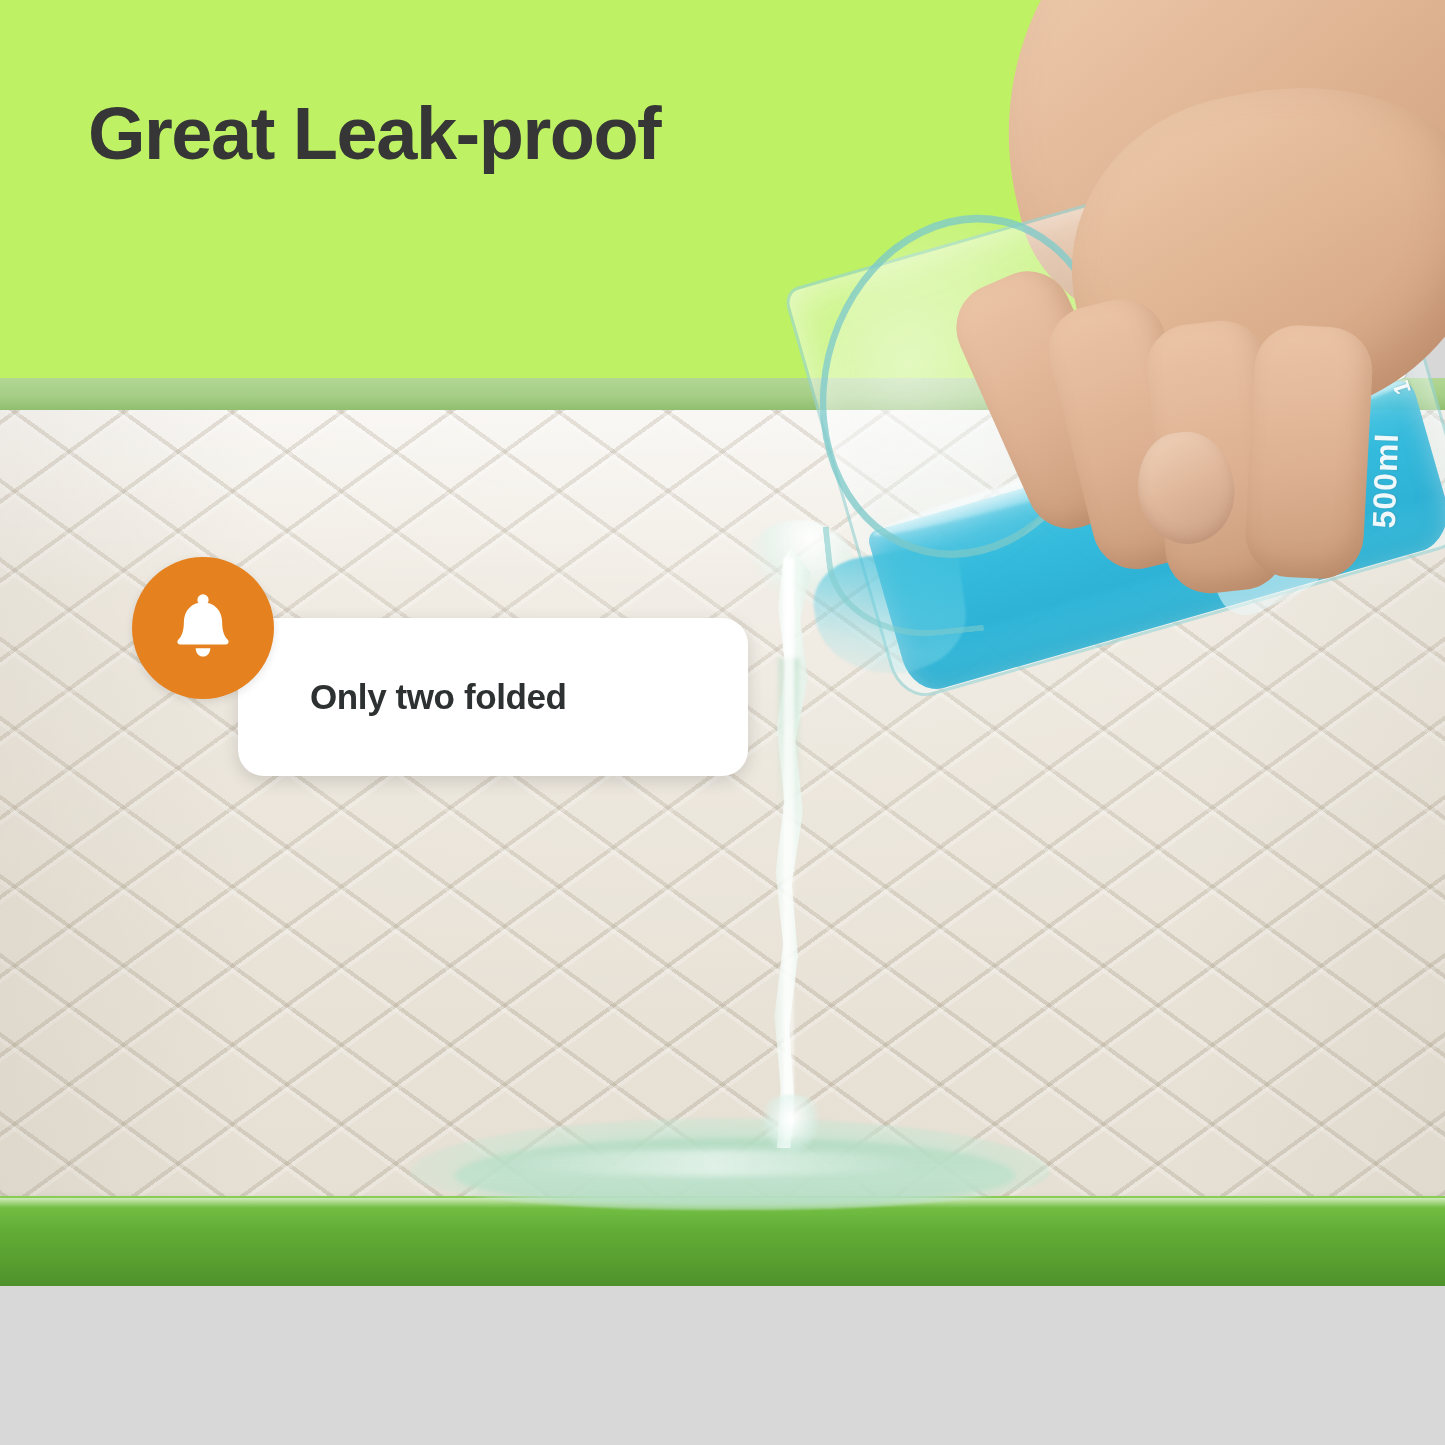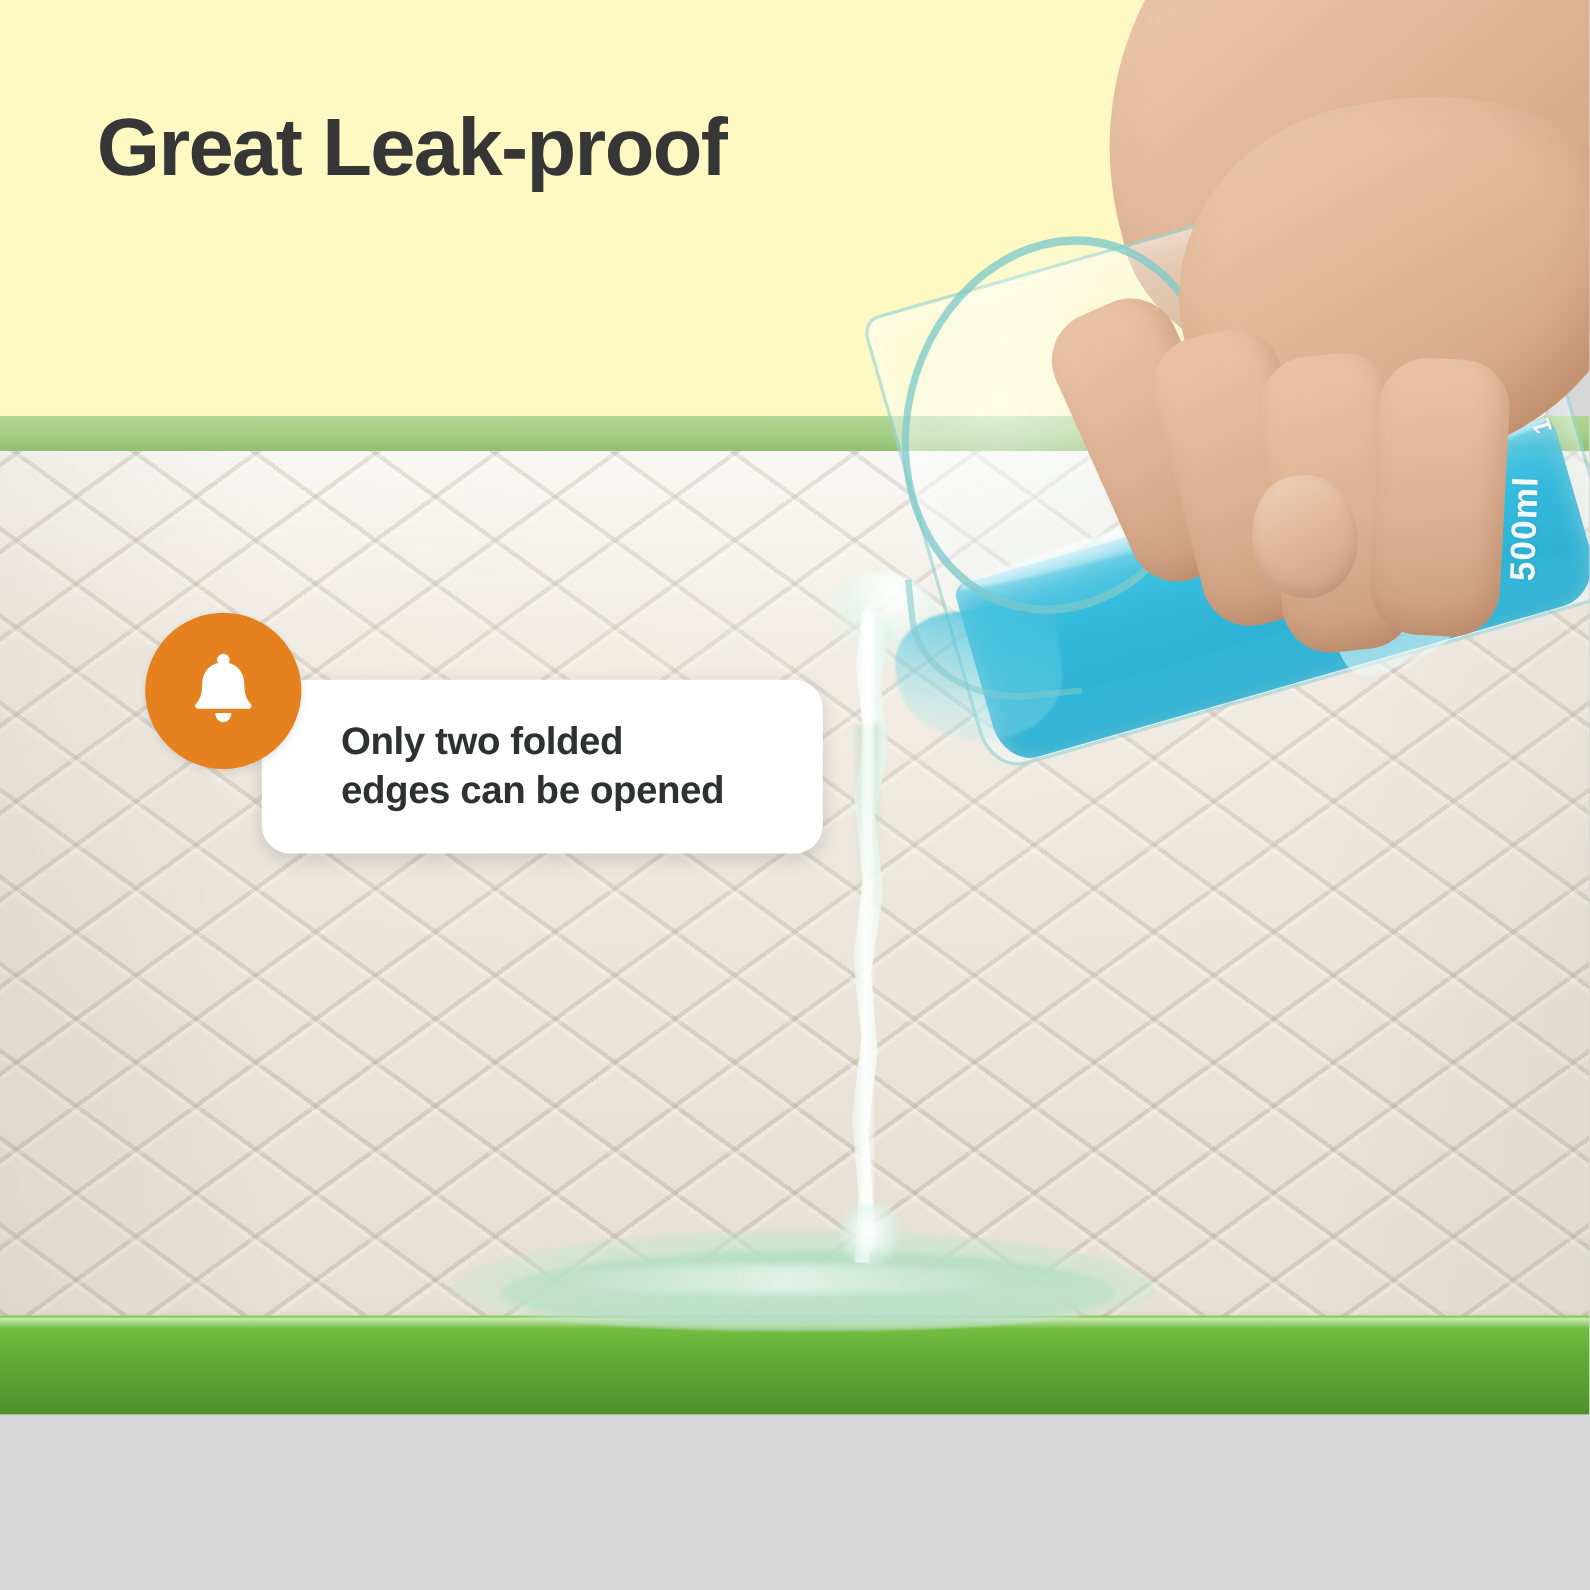--- a/index.html
+++ b/index.html
@@ -12,21 +12,21 @@
   #stage{
     position:relative;
     width:1445px; height:1445px;
     overflow:hidden;
     background:#d7d7d7;
   }
 
   
   .header-band{
     position:absolute; left:0; top:0; width:1236px; height:382px;
-    background:#fef9c3;
+    background:#bef264;
   }
   .title{
     position:absolute; left:88px; top:96px;
     font-size:74px; font-weight:bold; letter-spacing:-1.5px;
     color:#363636; line-height:1.02; white-space:nowrap;
   }
   .subtitle{
     position:absolute; left:90px; top:200px;
     font-size:42px; font-weight:normal; letter-spacing:-0.3px;
     color:#3a3a3a; line-height:1.2; white-space:nowrap;
@@ -392,21 +392,20 @@
     <div class="finger f1"></div>
     <div class="finger f2"></div>
     <div class="finger f3"></div>
     <div class="finger f4"></div>
     <div class="thumbnail"></div>
   </div>
 
   <div class="callout">
     <div class="callout-text">
       <span>Only two folded</span><br>
-      <span>edges can be opened</span>
     </div>
   </div>
 
   <div class="badge">
     <svg viewBox="0 0 64 64" aria-hidden="true">
       <circle cx="32" cy="7" r="5" fill="#fff"></circle>
       <path d="M32 9c-10 0-17 7.6-17 17.6 0 9.4-2.6 13.2-5.2 16.1-1.3 1.5-.3 3.9 1.8 3.9h40.8c2.1 0 3.1-2.4 1.8-3.9-2.6-2.9-5.2-6.7-5.2-16.1C49 16.6 42 9 32 9z" fill="#fff"></path>
       <path d="M25.5 50c0 4.1 2.9 7.4 6.5 7.4s6.5-3.3 6.5-7.4z" fill="#fff"></path>
     </svg>
   </div>

